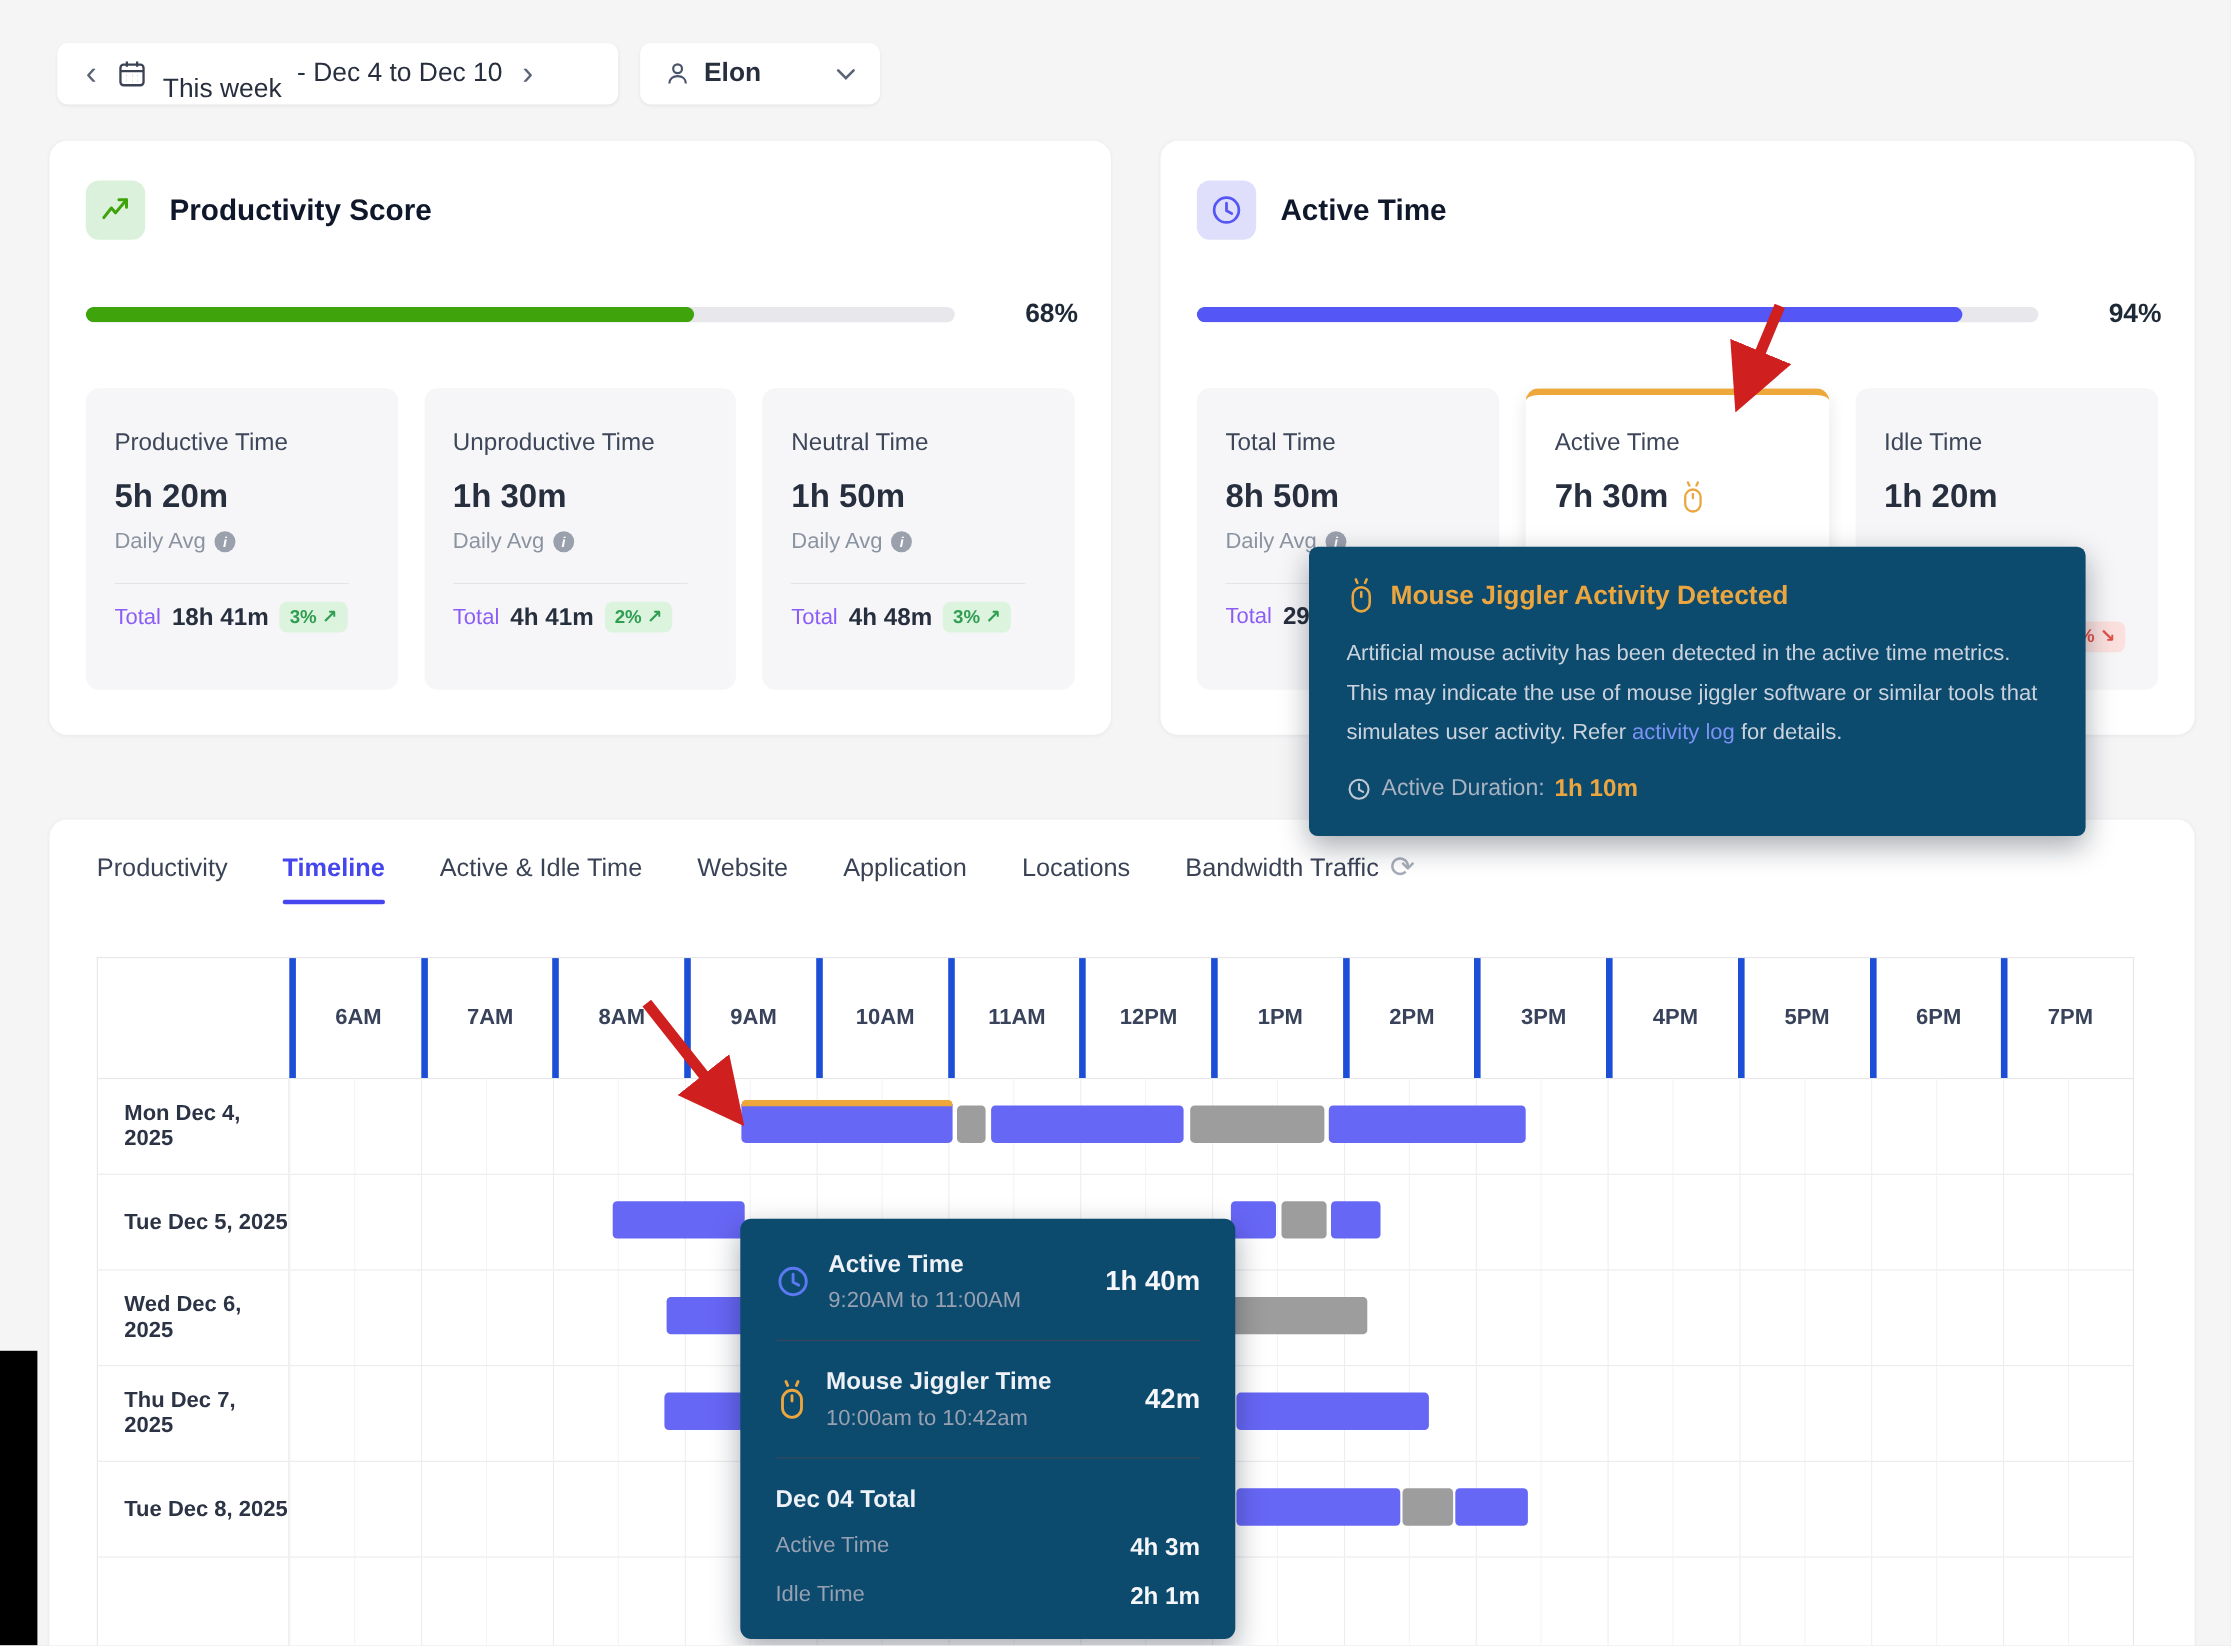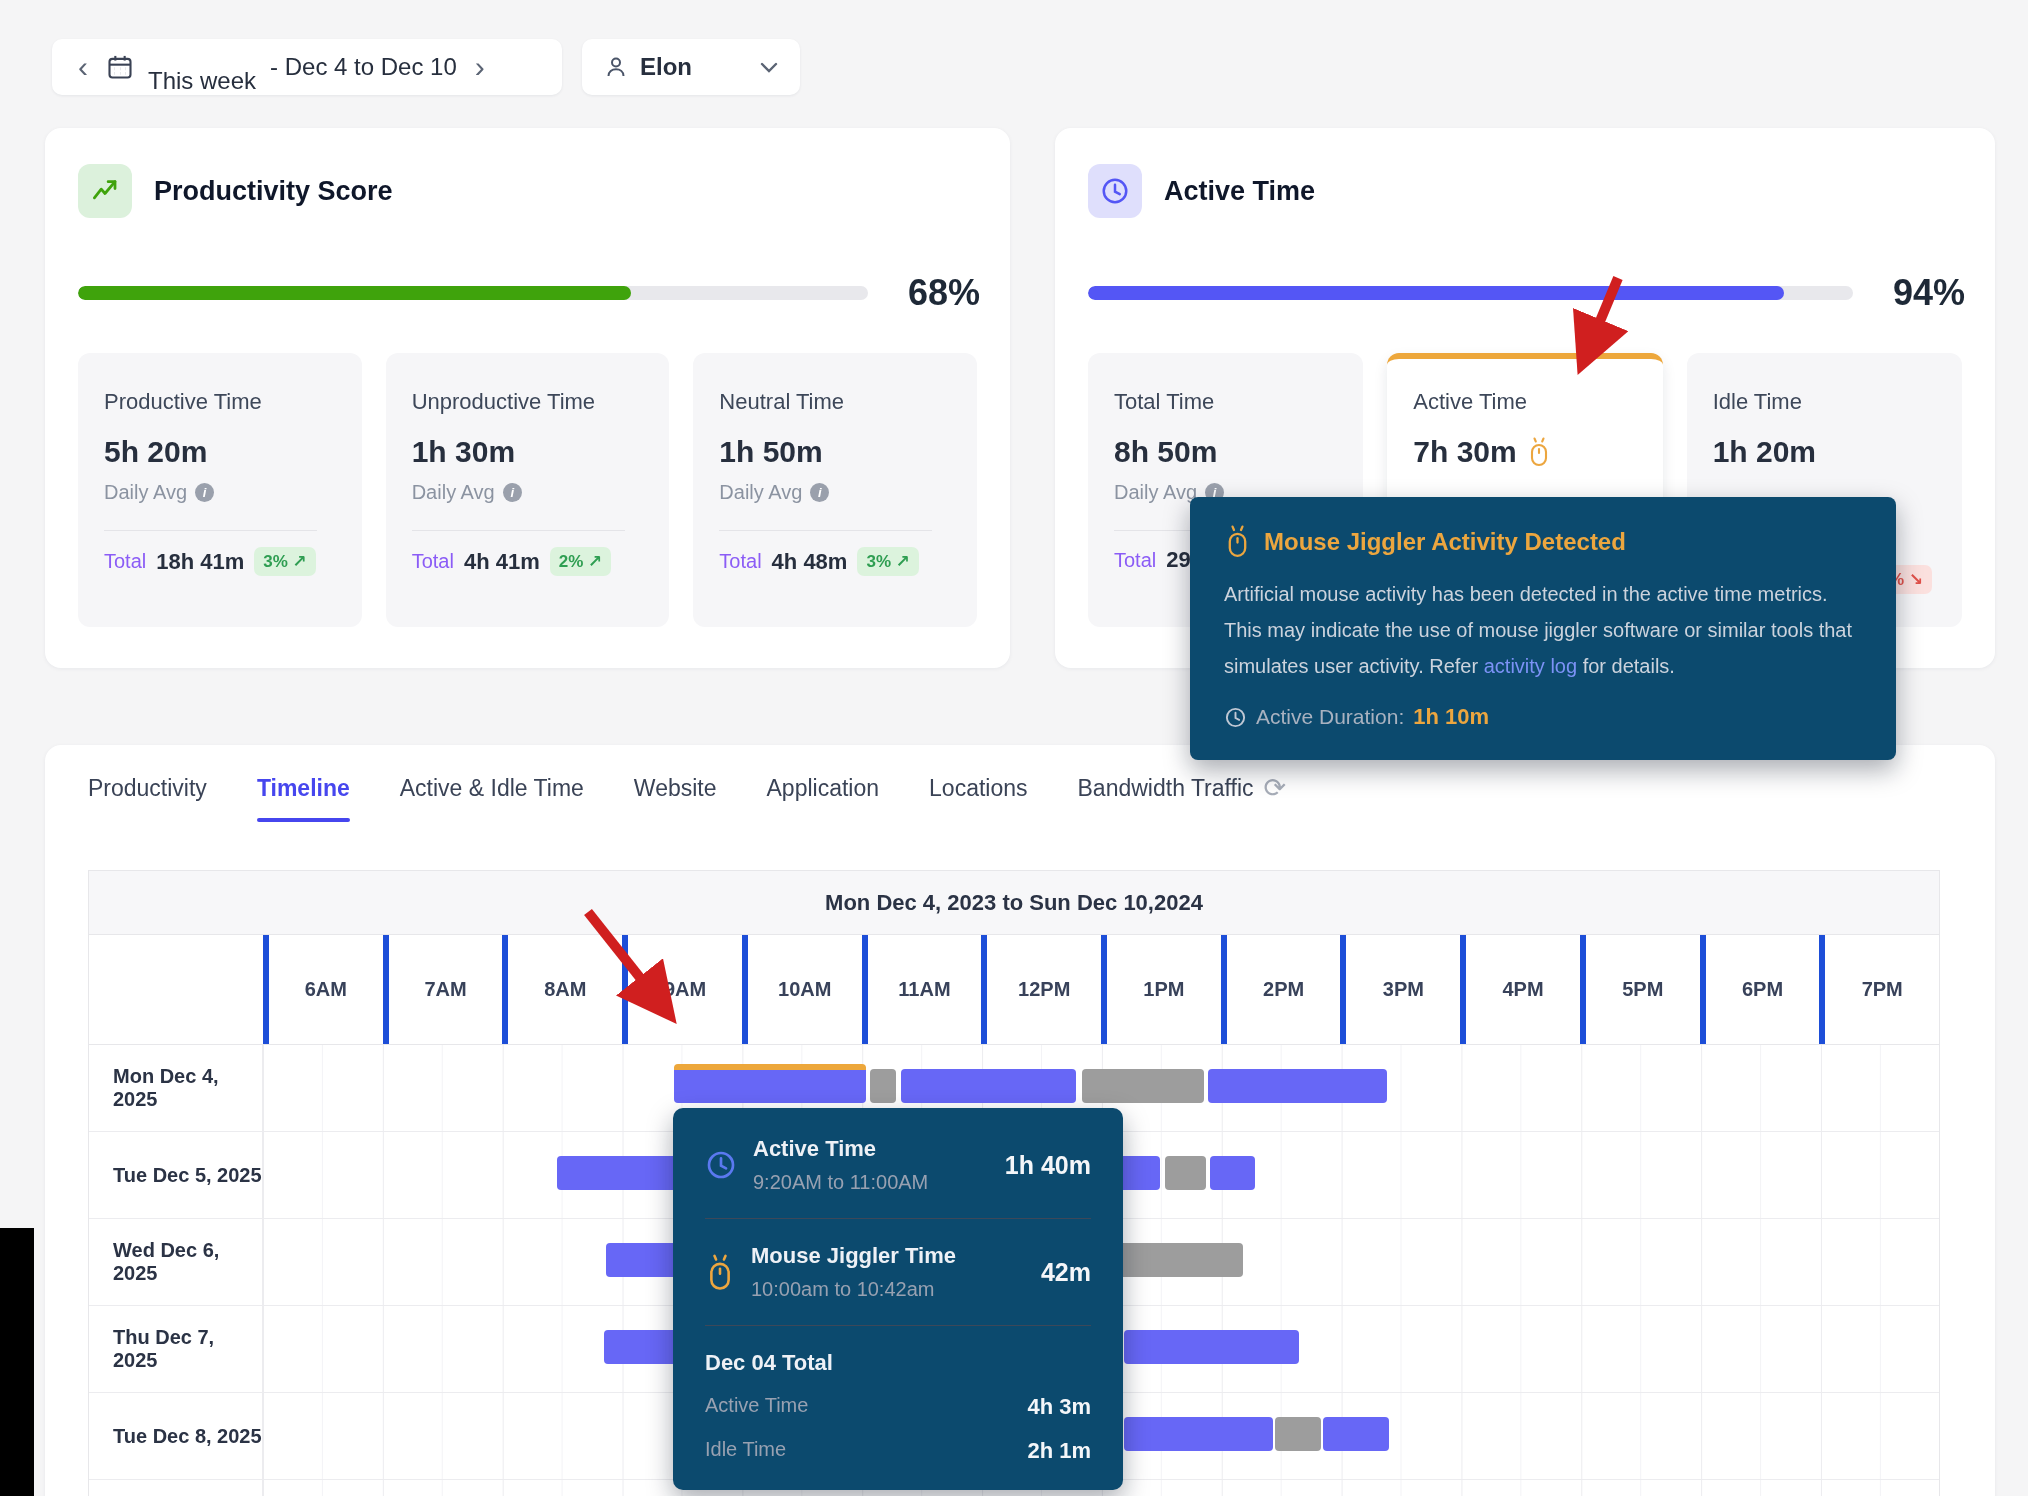--- a/index.html
+++ b/index.html
@@ -16,21 +16,21 @@
   .range-rest{font-size:24px;color:#272f3e;}
   .user-name{font-size:24px;font-weight:bold;color:#272f3e;}
 
   
   .card-title-row{position:absolute;top:36px;left:33px;display:flex;align-items:center;gap:22px;}
   .icon-sq{width:54px;height:54px;border-radius:12px;display:flex;align-items:center;justify-content:center;}
   .card-title{font-size:27px;font-weight:bold;color:#0f172a;}
   .progress-row{position:absolute;top:144px;left:33px;right:30px;display:flex;align-items:center;gap:26px;}
   .ptrack{flex:1;height:14px;border-radius:7px;background:#e8e8ec;overflow:hidden;}
   .pfill{height:100%;border-radius:7px;}
-  .pct{font-size:36px;font-weight:bold;color:#1e2937;width:86px;text-align:right;}
+  .pct{font-size:24px;font-weight:bold;color:#1e2937;width:86px;text-align:right;}
 
   .subcards{position:absolute;top:225px;left:33px;right:33px;display:flex;gap:24px;}
   .subcard{flex:1;background:#f6f6f8;border-radius:12px;padding:36px 26px 0 26px;height:274px;position:relative;}
   .subcard.highlight{background:#fff;box-shadow:0 6px 14px rgba(20,30,60,.10);border-top:6px solid #eda73b;padding-top:30px;}
   .sc-label{font-size:22px;color:#3d4759;}
   .sc-value{font-size:30px;font-weight:bold;color:#272f3e;margin-top:20px;display:flex;align-items:center;gap:10px;}
   .sc-sub{font-size:20px;color:#8b93a1;margin-top:12px;display:flex;align-items:center;gap:8px;}
   .info-dot{width:19px;height:19px;border-radius:50%;background:#9aa0ac;color:#fff;font-size:13px;font-weight:bold;
     display:inline-flex;align-items:center;justify-content:center;font-style:italic;}
   .sc-div{height:1px;background:#e4e4e8;margin-top:26px;width:92%;}
@@ -284,21 +284,20 @@
         </div>
         <div class="tab">
           <span>Locations</span>
         </div>
         <div class="tab">
           <span>Bandwidth Traffic</span>
           <span class="refresh">⟳</span>
         </div>
       </div>
     <div class="ttable">
-      <div class="t-datehead">Mon Dec 4, 2023 to Sun Dec 10,2024</div>
       <div class="t-hours" id="hoursRow">
         <div class="t-hlabel"></div>
       <div class="t-hcell">6AM</div>
           <div class="t-hcell">7AM</div>
           <div class="t-hcell">8AM</div>
           <div class="t-hcell">9AM</div>
           <div class="t-hcell">10AM</div>
           <div class="t-hcell">11AM</div>
           <div class="t-hcell">12PM</div>
           <div class="t-hcell">1PM</div>

